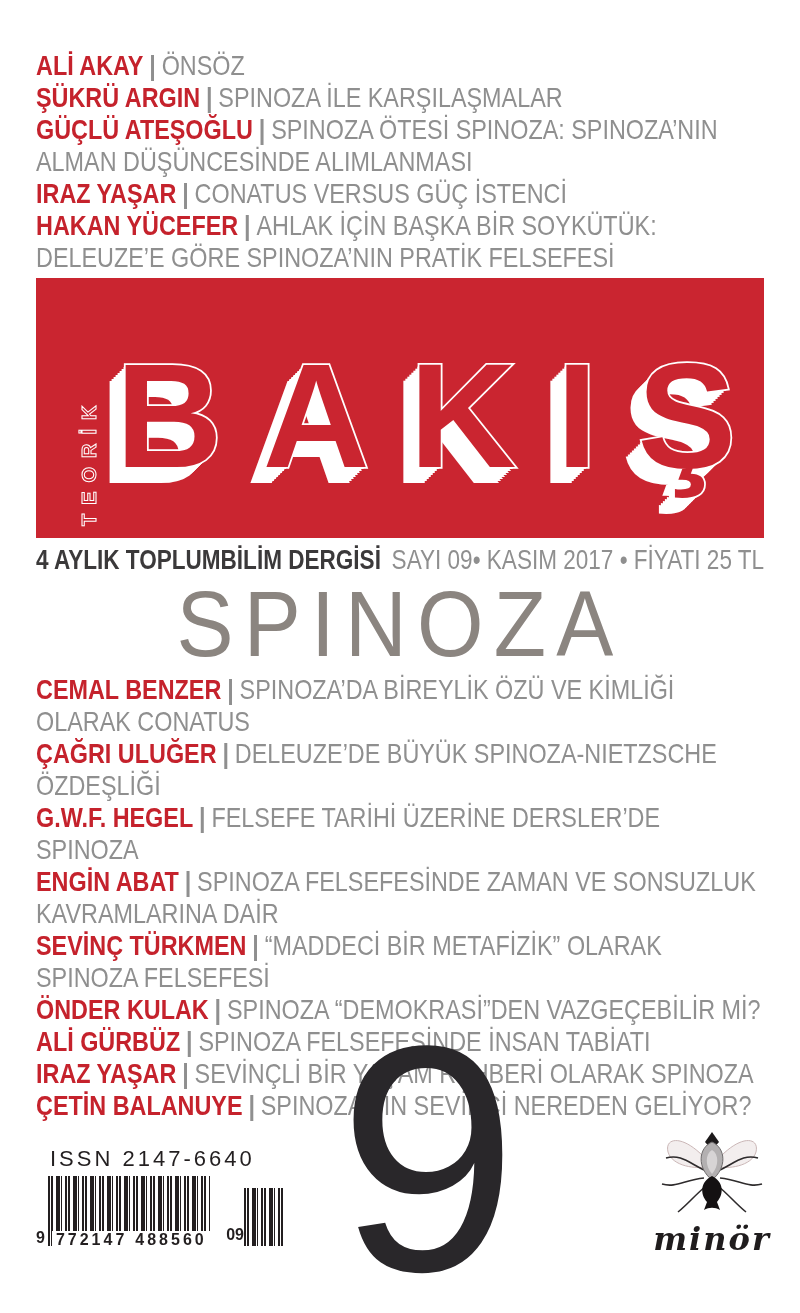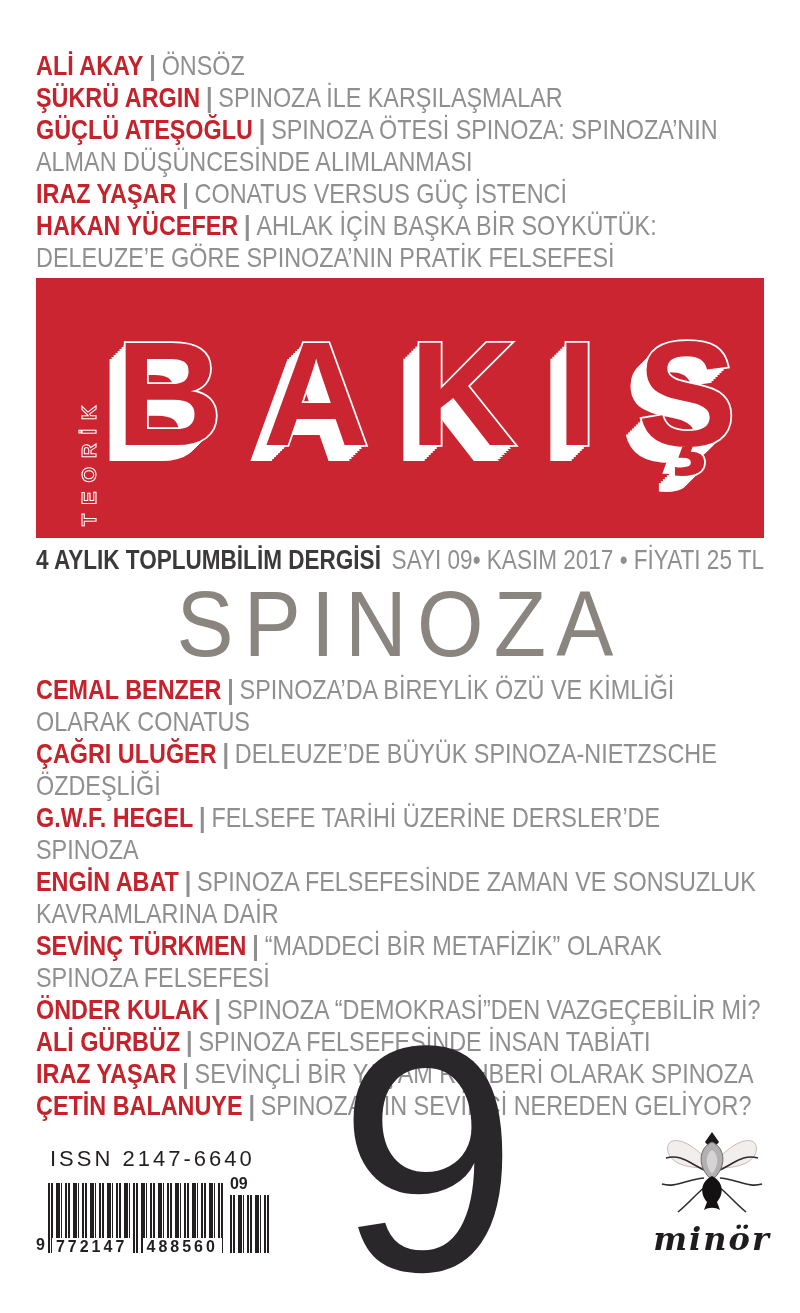--- a/index.html
+++ b/index.html
@@ -15,21 +15,21 @@
   .title{color:#8f8f8f;font-weight:400;}
   .top-list{top:50px;}
   .main-list{top:674px;}
 
   
   .masthead{position:absolute;left:36px;top:278px;width:728px;height:260px;background:#ca2530;}
   .vertical-label{position:absolute;left:42px;top:58px;height:190px;
         writing-mode:vertical-rl;transform:rotate(180deg);
         font-size:20px;font-weight:700;letter-spacing:9px;
         color:transparent;-webkit-text-stroke:1px #ffffff;}
-  .bakis{position:absolute;left:92px;top:16px;width:636px;height:200px;
+  .bakis{position:absolute;left:92px;top:38px;width:636px;height:200px;
         display:flex;align-items:center;justify-content:center;
         font-size:148px;font-weight:700;letter-spacing:40px;line-height:1;
         color:#ca2530;-webkit-text-stroke:3.5px #fff;paint-order:stroke fill;
         text-shadow:-2px 2px 0 #fff,-4px 4px 0 #fff,-6px 6px 0 #fff,-8px 8px 0 #fff,
                     -10px 10px 0 #fff,-12px 12px 0 #fff,-14px 14px 0 #fff,-16px 16px 0 #fff;}
 
   
   .info-line{position:absolute;left:36px;top:545px;width:872px;transform:scaleX(.835);
         transform-origin:left top;display:flex;justify-content:space-between;align-items:baseline;
         font-size:27px;line-height:30px;white-space:nowrap;}
@@ -49,21 +49,21 @@
   .barcode-block{position:absolute;left:36px;top:1146px;width:250px;color:#231f20;}
   .issn{font-size:22px;font-weight:400;letter-spacing:3px;margin-left:14px;}
   .barcode-row{display:flex;align-items:flex-end;margin-top:4px;}
   .lead-digit{font-size:16px;font-weight:700;margin-right:3px;line-height:1;}
   .bars{background:repeating-linear-gradient(to right,#231f20 0 2px,#fff 2px 3px,
         #231f20 3px 5px,#fff 5px 8px,#231f20 8px 12px,#fff 12px 13px,#231f20 13px 14px,#fff 14px 17px);}
   .bars.main{position:relative;width:178px;height:70px;}
   .digits{position:absolute;left:4px;right:4px;bottom:-3px;display:flex;justify-content:space-between;
         font-size:16px;font-weight:700;line-height:1;}
   .digits span{background:#fff;padding:1px 4px;letter-spacing:3px;}
-  .addon{margin-left:4px;display:flex;flex-direction:column;align-items:flex-start;}
+  .addon{margin-left:16px;display:flex;flex-direction:row;align-items:flex-end;}
   .addon-label{font-size:16px;font-weight:700;line-height:1;margin-bottom:3px;}
   .bars.small{width:42px;height:58px;}
 
   
   .publisher{position:absolute;left:642px;top:1128px;width:140px;text-align:center;}
   .publisher svg{display:block;margin:0 auto;}
   .publisher-name{font-family:"DejaVu Serif",serif;font-style:italic;font-weight:700;
         font-size:32px;letter-spacing:2px;color:#1f1c1d;margin-top:-4px;}
 </style>
 </head>

